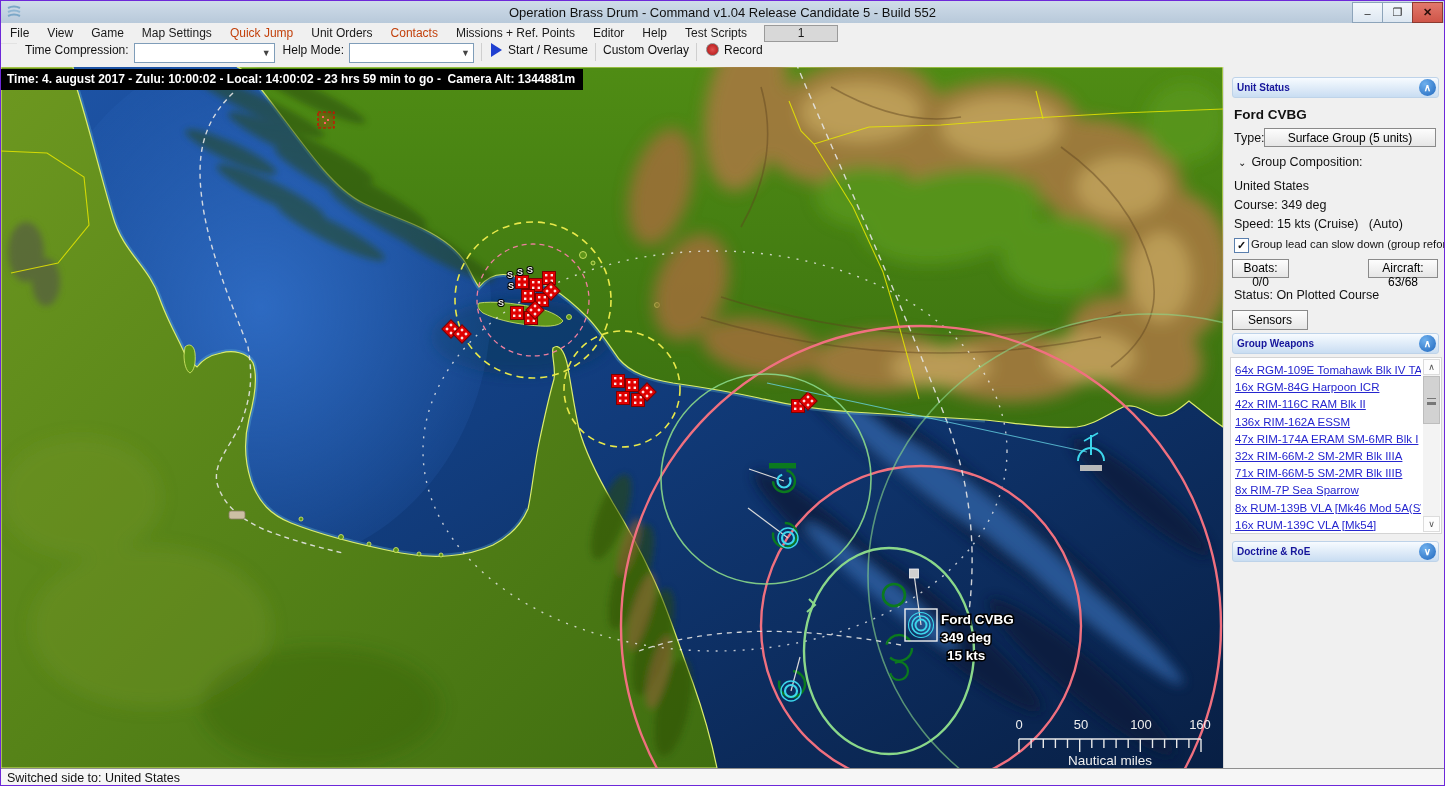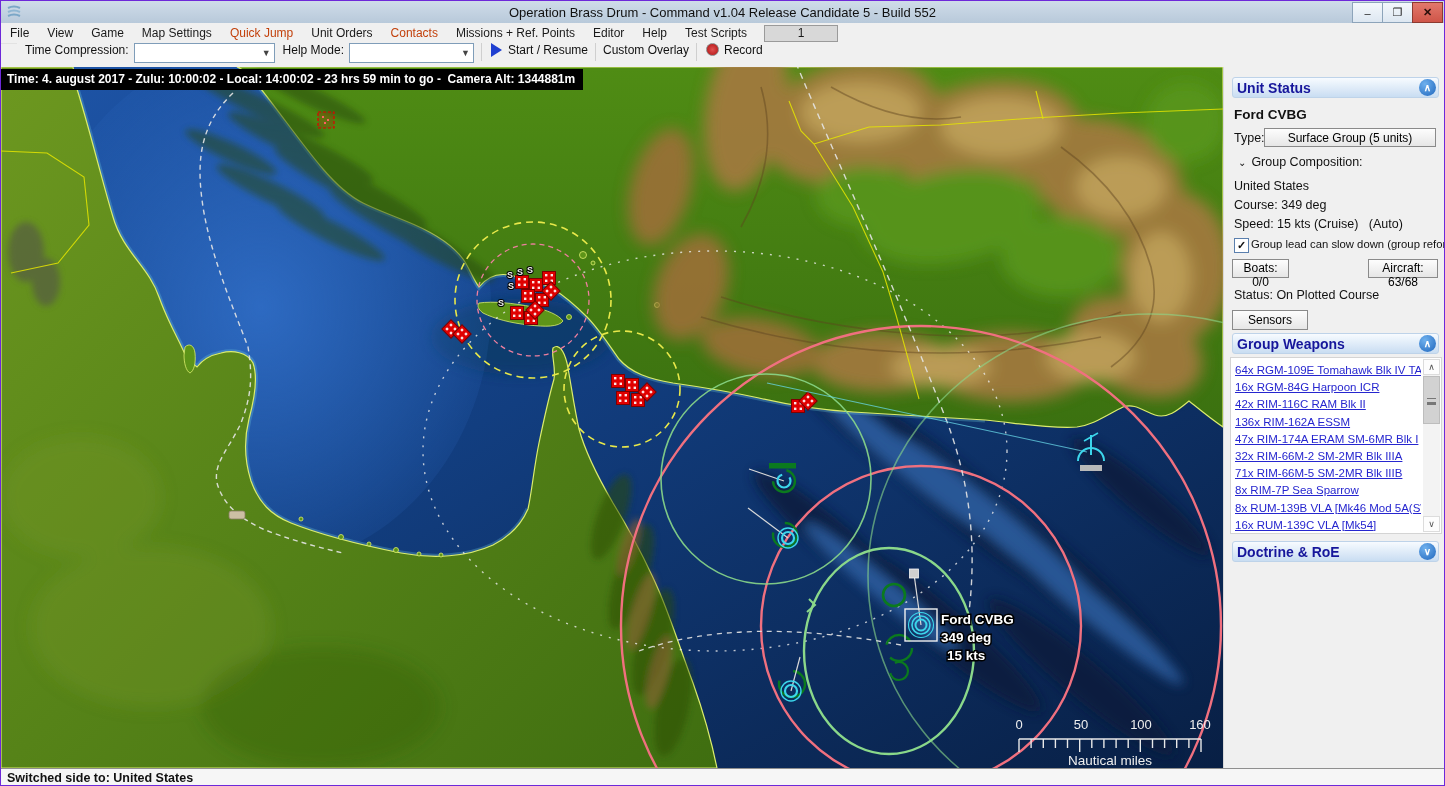--- a/index.html
+++ b/index.html
@@ -40,21 +40,21 @@
   #content{position:absolute;left:0;top:66px;width:100%;height:701px;}
   #maparea{position:absolute;left:0;top:0;width:1222px;height:701px;background:#0a2750;overflow:hidden;}
   #time-banner{position:absolute;left:0;top:2px;height:21px;background:#000;color:#fff;
     font-size:12px;font-weight:bold;line-height:21px;padding:0 8px 0 6px;white-space:pre;}
   #sidebar{position:absolute;left:1222px;top:0;width:223px;height:701px;background:#f0f0f0;
     border-left:1px solid #d8d8d8;box-sizing:border-box;font-size:12.5px;color:#111;}
   
   .panel-header{position:absolute;left:8px;width:207px;height:21px;border-radius:3px;
     background:linear-gradient(#f7fbff,#c9ddf2);border:1px solid #bed3e9;box-sizing:border-box;
     display:flex;align-items:center;}
-  .panel-header .ph-title{font-size:14px;font-weight:bold;color:#16169b;margin-left:4px;flex:1;}
+  .panel-header .ph-title{font-size:10px;font-weight:bold;color:#16169b;margin-left:4px;flex:1;}
   .ph-chevron{width:17px;height:17px;border-radius:50%;margin-right:2px;
     background:radial-gradient(circle at 35% 30%,#6fb1ee,#1f66bd);color:#fff;font-size:10px;
     display:flex;align-items:center;justify-content:center;font-weight:bold;}
   .sbtn{position:absolute;background:linear-gradient(#fdfdfd,#e6e6e6);border:1px solid #8a8a8a;
     font-size:12px;text-align:center;box-sizing:border-box;}
   .sb-text{position:absolute;white-space:nowrap;}
   #gw-listbox{position:absolute;left:6px;top:290px;width:212px;height:177px;background:#fff;
     border:1px solid #d4d4d4;box-sizing:border-box;}
   #gw-items{position:absolute;left:4px;top:4px;right:20px;}
   #gw-items a{display:block;font-size:11.5px;line-height:17.2px;color:#2626cf;
@@ -65,21 +65,21 @@
   #scr-thumb{position:absolute;left:0;top:17px;width:17px;height:48px;background:#d2d2d2;
     border:1px solid #bdbdbd;box-sizing:border-box;display:flex;align-items:center;justify-content:center;}
   #scr-thumb .grip{width:9px;border-top:1px solid #777;border-bottom:1px solid #777;height:3px;
     box-shadow:0 2px 0 #777;}
   .checkbox{position:absolute;width:13px;height:13px;background:#fff;border:1px solid #5a7fae;
     font-size:11px;line-height:12px;text-align:center;color:#111;font-weight:bold;}
   .chev-glyph{font-size:10px;margin-right:5px;}
   
   #statusbar{position:absolute;left:0;top:767px;width:100%;height:19px;background:#f6f6f6;
     border-top:1px solid #8f8f8f;box-sizing:border-box;display:flex;align-items:center;}
-  #statusbar span{font-size:12.5px;font-weight:bold;color:#111;margin-left:6px;}
+  #statusbar span{font-size:12.5px;font-weight:normal;color:#111;margin-left:6px;}
 </style>
 </head>
 <body>
 
 <div id="win">
 
   <div id="titlebar">
     <svg id="app-icon" viewBox="0 0 16 14">
       <path d="M2 3 Q8 0 14 3" stroke="#7ba7c7" stroke-width="2" fill="none"></path>
       <path d="M2 7 Q8 4 14 7" stroke="#8fb6d2" stroke-width="2" fill="none"></path>

